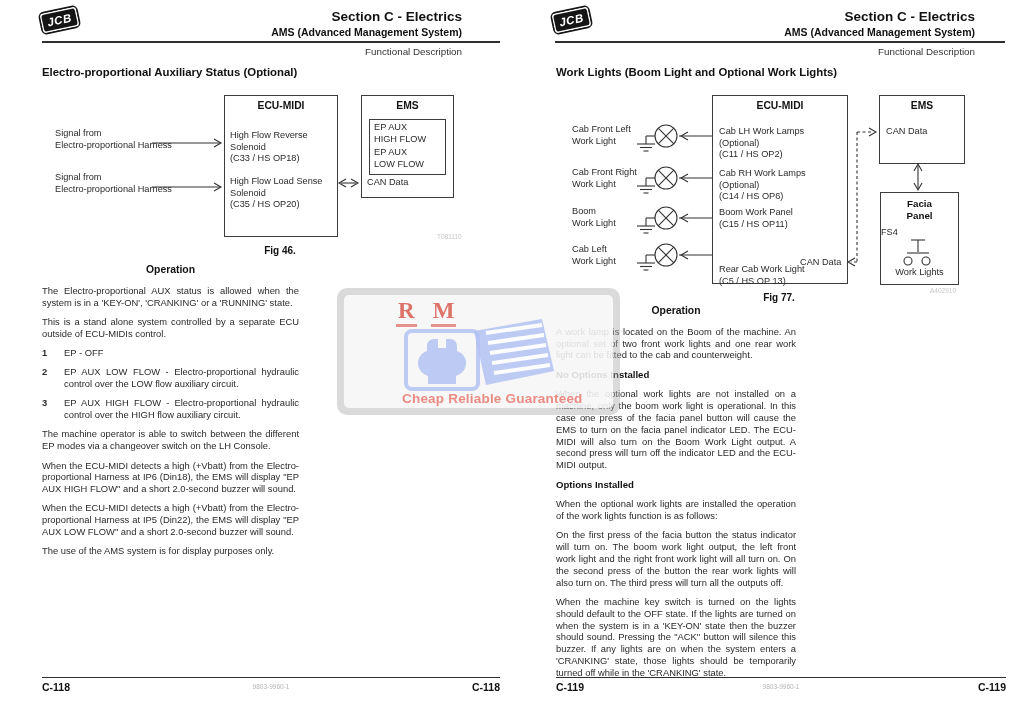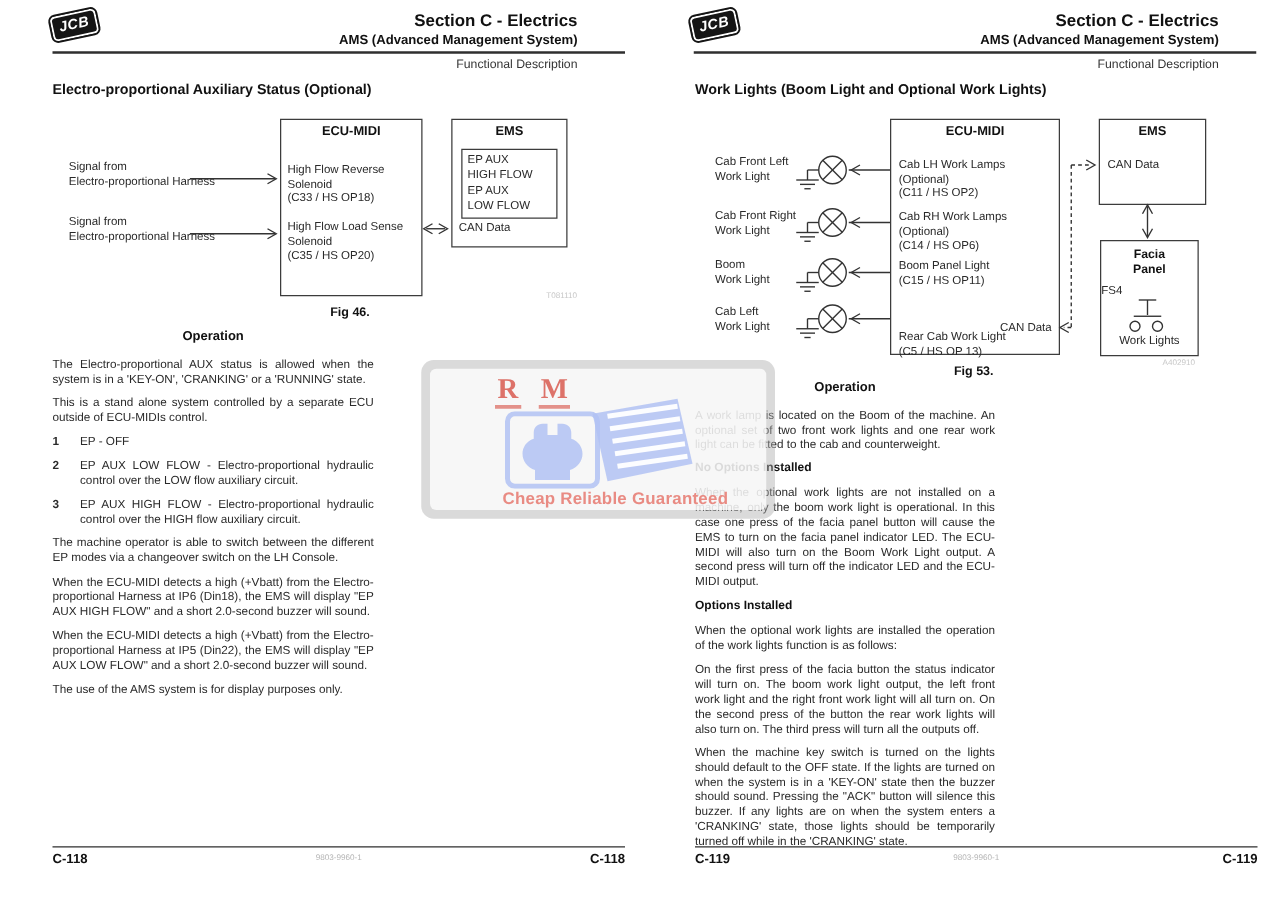--- a/index.html
+++ b/index.html
@@ -130,21 +130,21 @@
   </div>
   <div class="dtext" style="left:719px;top:126px;width:124px;">
     <div>Cab LH Work Lamps (Optional)</div>
     <div>(C11 / HS OP2)</div>
   </div>
   <div class="dtext" style="left:719px;top:168px;width:124px;">
     <div>Cab RH Work Lamps (Optional)</div>
     <div>(C14 / HS OP6)</div>
   </div>
   <div class="dtext" style="left:719px;top:207px;width:124px;">
-    <div>Boom Panel Light</div>
+    <div>Boom Work Panel</div>
     <div>(C15 / HS OP11)</div>
   </div>
   <div class="dtext" style="left:719px;top:230px;width:124px;margin-top:34px;">
     <div>Rear Cab Work Light</div>
     <div>(C5 / HS OP 13)</div>
   </div>
   <div class="dtext" style="left:800px;top:257px;width:45px;">CAN Data</div>
 
   <div class="dbox" style="left:879px;top:95px;width:84px;height:67px;">
     <div class="dboxtitle">EMS</div>
@@ -170,21 +170,21 @@
   </div>
   <div class="dtext" style="left:572px;top:206px;width:90px;">
     <div>Boom</div>
     <div>Work Light</div>
   </div>
   <div class="dtext" style="left:572px;top:244px;width:90px;">
     <div>Cab Left</div>
     <div>Work Light</div>
   </div>
 
-  <div class="dcap" style="left:712px;top:292px;width:134px;">Fig 53.</div>
+  <div class="dcap" style="left:712px;top:292px;width:134px;">Fig 77.</div>
   <div class="figcode" style="left:930px;top:287px;">A402910</div>
 
   <div class="col" style="left:556px;top:305px;width:240px;">
     <div class="opheading">Operation</div>
     <p>A work lamp is located on the Boom of the machine. An optional set of two front work lights and one rear work light can be fitted to the cab and counterweight.</p>
     <div class="subhead">No Options Installed</div>
     <p>When the optional work lights are not installed on a machine, only the boom work light is operational. In this case one press of the facia panel button will cause the EMS to turn on the facia panel indicator LED. The ECU-MIDI will also turn on the Boom Work Light output. A second press will turn off the indicator LED and the ECU-MIDI output.</p>
     <div class="subhead">Options Installed</div>
     <p>When the optional work lights are installed the operation of the work lights function is as follows:</p>
     <p>On the first press of the facia button the status indicator will turn on. The boom work light output, the left front work light and the right front work light will all turn on. On the second press of the button the rear work lights will also turn on. The third press will turn all the outputs off.</p>

